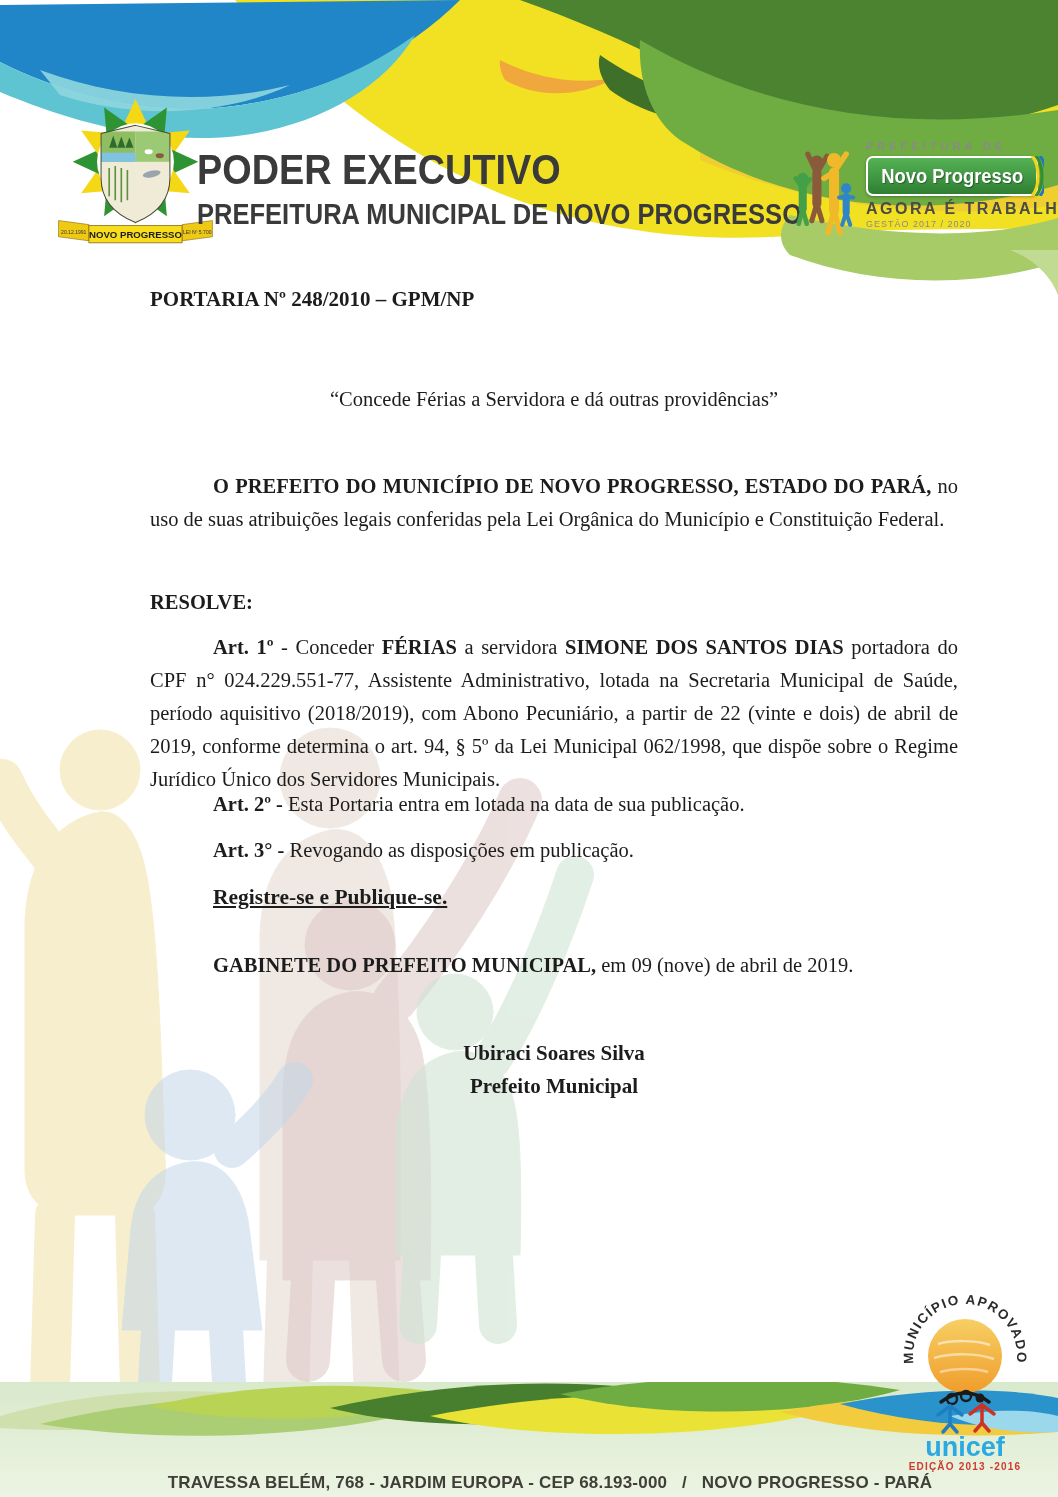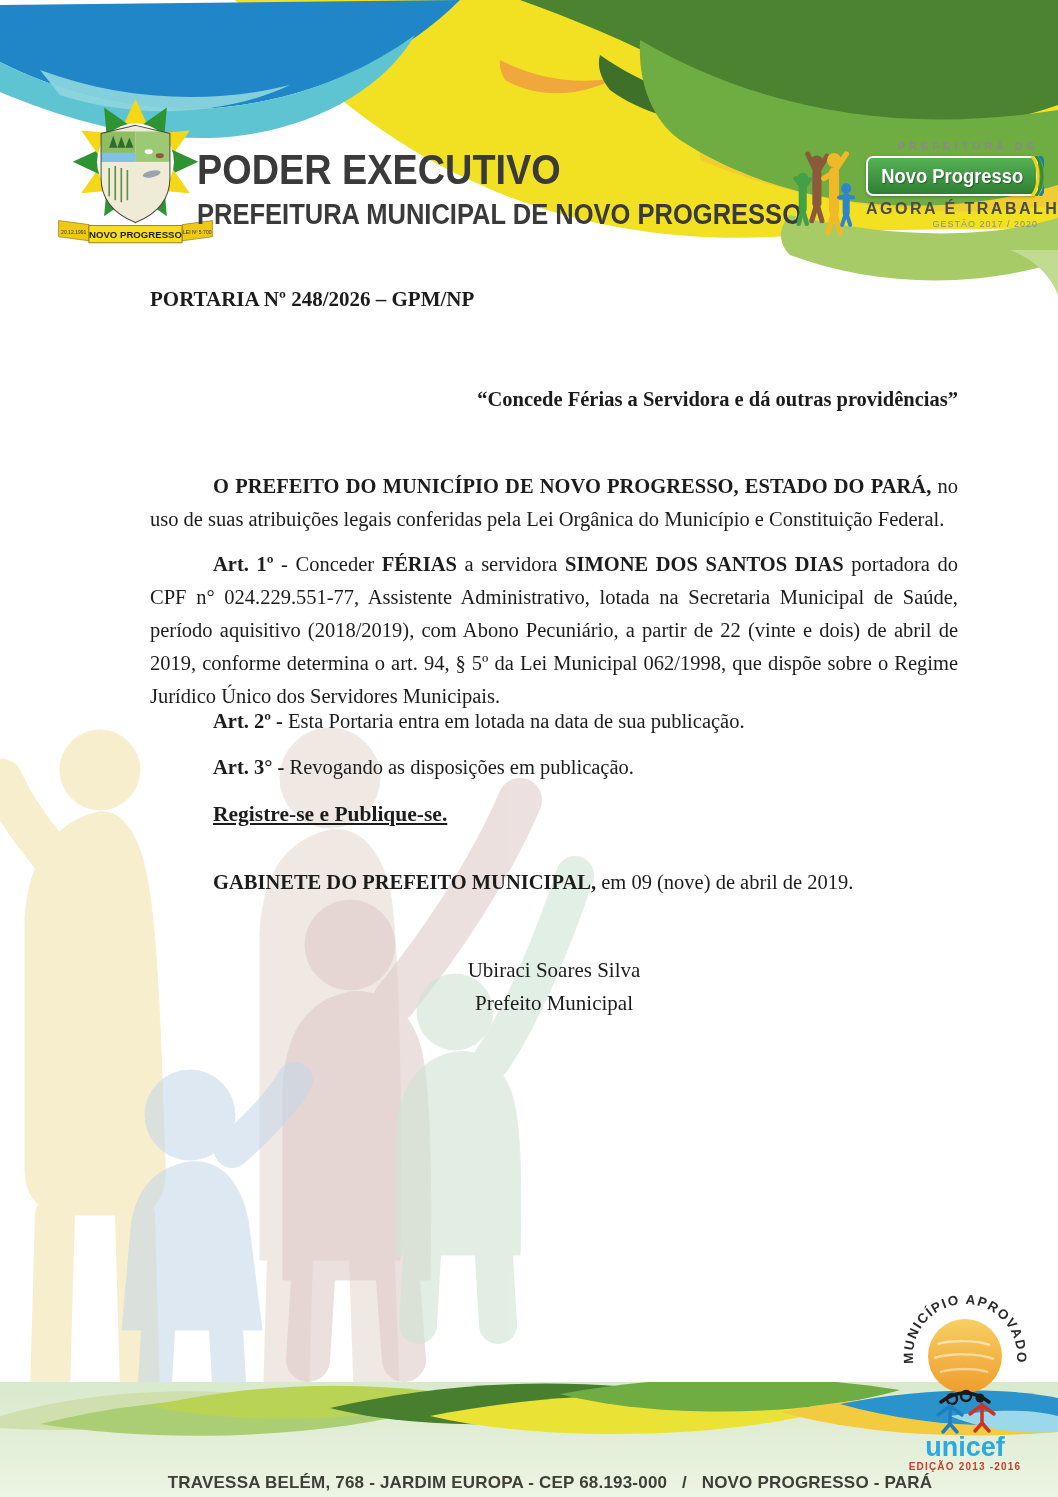--- a/index.html
+++ b/index.html
@@ -12,52 +12,52 @@
   .crest{position:absolute;left:52px;top:95px;width:168px;height:162px;}
   .header-titles{position:absolute;left:155px;top:146px;width:700px;
                  font-family:"Liberation Sans",sans-serif;color:#3a3a3b;}
   .h-title{font-size:43px;font-weight:bold;transform:scaleX(.88);transform-origin:center;
            white-space:nowrap;line-height:46px;}
   .h-subtitle{font-size:29px;font-weight:bold;transform:scaleX(.88);transform-origin:center;
               white-space:nowrap;line-height:34px;margin-top:5px;}
   .gov-logo{position:absolute;left:793px;top:140px;width:240px;height:110px;
             font-family:"Liberation Sans",sans-serif;}
   .logo-figures{position:absolute;left:0;top:8px;width:72px;height:96px;}
-  .logo-text{position:absolute;left:64px;top:0;width:172px;text-align:right;padding-left:9px;}
+  .logo-text{position:absolute;left:64px;top:0;width:172px;text-align:left;padding-left:9px;}
   .logo-line1{font-size:11px;letter-spacing:4px;color:#8a8a86;font-weight:bold;white-space:nowrap;}
   .logo-banner{position:relative;margin-top:4px;height:36px;border-radius:7px;
                background:linear-gradient(180deg,#55b254 0%,#2f7f33 100%);
                border:2px solid #fff;box-shadow:0 1px 3px rgba(0,0,0,.3);
                display:flex;align-items:center;justify-content:center;}
   .logo-banner span{color:#fff;font-weight:bold;font-size:20px;white-space:nowrap;
                     text-shadow:1px 1px 1px rgba(0,0,0,.35);transform:scaleX(.92);}
   .banner-stripes{position:absolute;right:-8px;top:-2px;width:14px;height:40px;}
   .logo-slogan{margin-top:4px;font-size:16px;font-weight:bold;letter-spacing:2.5px;
                color:#4a4a48;white-space:nowrap;}
   .logo-term{margin-top:1px;font-size:9px;letter-spacing:1px;color:#8b8b86;white-space:nowrap;}
 
   
   .watermark{position:absolute;left:0;top:700px;width:640px;height:740px;}
 
   
   .doc-body{position:absolute;left:150px;top:283px;width:808px;
             font-size:20.5px;line-height:33px;}
   .doc-body p{margin:0;}
   .doc-number{font-weight:bold;font-size:21px;}
-  .epigraph{margin-top:67px !important;text-align:right;font-weight:bold;}
+  .epigraph{margin-top:67px !important;text-align:center;font-weight:normal;}
   .preamble{margin-top:54px !important;text-align:justify;text-indent:63px;}
   .resolve{margin-top:50px !important;font-weight:bold;}
   .article{text-align:justify;text-indent:63px;}
   .art-1{margin-top:12px !important;}
   .art-2{margin-top:-8px !important;}
   .art-3{margin-top:13px !important;}
   .bi{}
   .register{margin-top:14px !important;text-indent:63px;font-weight:bold;font-size:21.5px;text-decoration:underline;}
   .gabinete{margin-top:35px !important;text-indent:63px;}
-  .signature{margin-top:55px;text-align:center;font-weight:normal;font-size:21px;line-height:33px;}
+  .signature{margin-top:55px;text-align:center;font-weight:bold;font-size:21px;line-height:33px;}
 
   
   .footer{position:absolute;left:0;top:1382px;width:1058px;height:121px;
           background:linear-gradient(180deg,#d9e9cc 0%,#edf5e4 100%);}
   .footer-waves{position:absolute;left:0;top:0;width:1058px;height:72px;}
   .address{position:absolute;left:100px;bottom:10px;width:900px;text-align:center;
            font-family:"Liberation Sans",sans-serif;font-weight:bold;font-size:17px;
            color:#3f3f38;letter-spacing:.2px;white-space:pre;}
   .seal{position:absolute;left:886px;top:1280px;width:160px;height:212px;}
 </style>
@@ -229,23 +229,24 @@
         <circle cx="190" cy="415" r="45"></circle>
         <path d="M232,450 C255,430 280,405 295,380" stroke-width="36" fill="none"></path>
         <path d="M190,462 C150,468 132,495 130,540 L122,630 L262,630 L250,535 C246,490 225,458 190,462 Z"></path>
         <path d="M158,630 L154,700" stroke-width="34" fill="none"></path>
         <path d="M226,630 L230,700" stroke-width="34" fill="none"></path>
       </g>
     </g>
   </svg>
 
   <div class="doc-body">
-    <p class="doc-number">PORTARIA Nº 248/2026 – GPM/NP</p>
+    <p class="doc-number">PORTARIA Nº 248/2010 – GPM/NP</p>
     <p class="epigraph">“Concede Férias a Servidora e dá outras providências”</p>
     <p class="preamble"><b>O PREFEITO DO MUNICÍPIO DE NOVO PROGRESSO, ESTADO DO PARÁ,</b> <span>no uso de suas atribuições legais conferidas pela Lei Orgânica do Município e Constituição Federal.</span></p>
+    <p class="resolve">RESOLVE:</p>
     <p class="article art-1"><b>Art. 1º</b><span> - Conceder </span><b>FÉRIAS</b><span> a servidora </span><b class="bi">SIMONE DOS SANTOS DIAS</b><span> portadora do CPF n° 024.229.551-77, Assistente Administrativo, lotada na Secretaria Municipal de Saúde, período aquisitivo (2018/2019), com Abono Pecuniário, a partir de 22 (vinte e dois) de abril de 2019, conforme determina o art. 94, § 5º da Lei Municipal 062/1998, que dispõe sobre o Regime Jurídico Único dos Servidores Municipais.</span></p>
     <p class="article art-2"><b>Art. 2º -</b><span> Esta Portaria entra em lotada na data de sua publicação.</span></p>
     <p class="article art-3"><b>Art. 3° -</b><span> Revogando as disposições em publicação.</span></p>
     <p class="register">Registre-se e Publique-se.</p>
     <p class="gabinete"><b>GABINETE DO PREFEITO MUNICIPAL,</b><span> em 09 (nove) de abril de 2019.</span></p>
     <div class="signature">
       <div class="sig-name">Ubiraci Soares Silva</div>
       <div class="sig-role">Prefeito Municipal</div>
     </div>
   </div>

